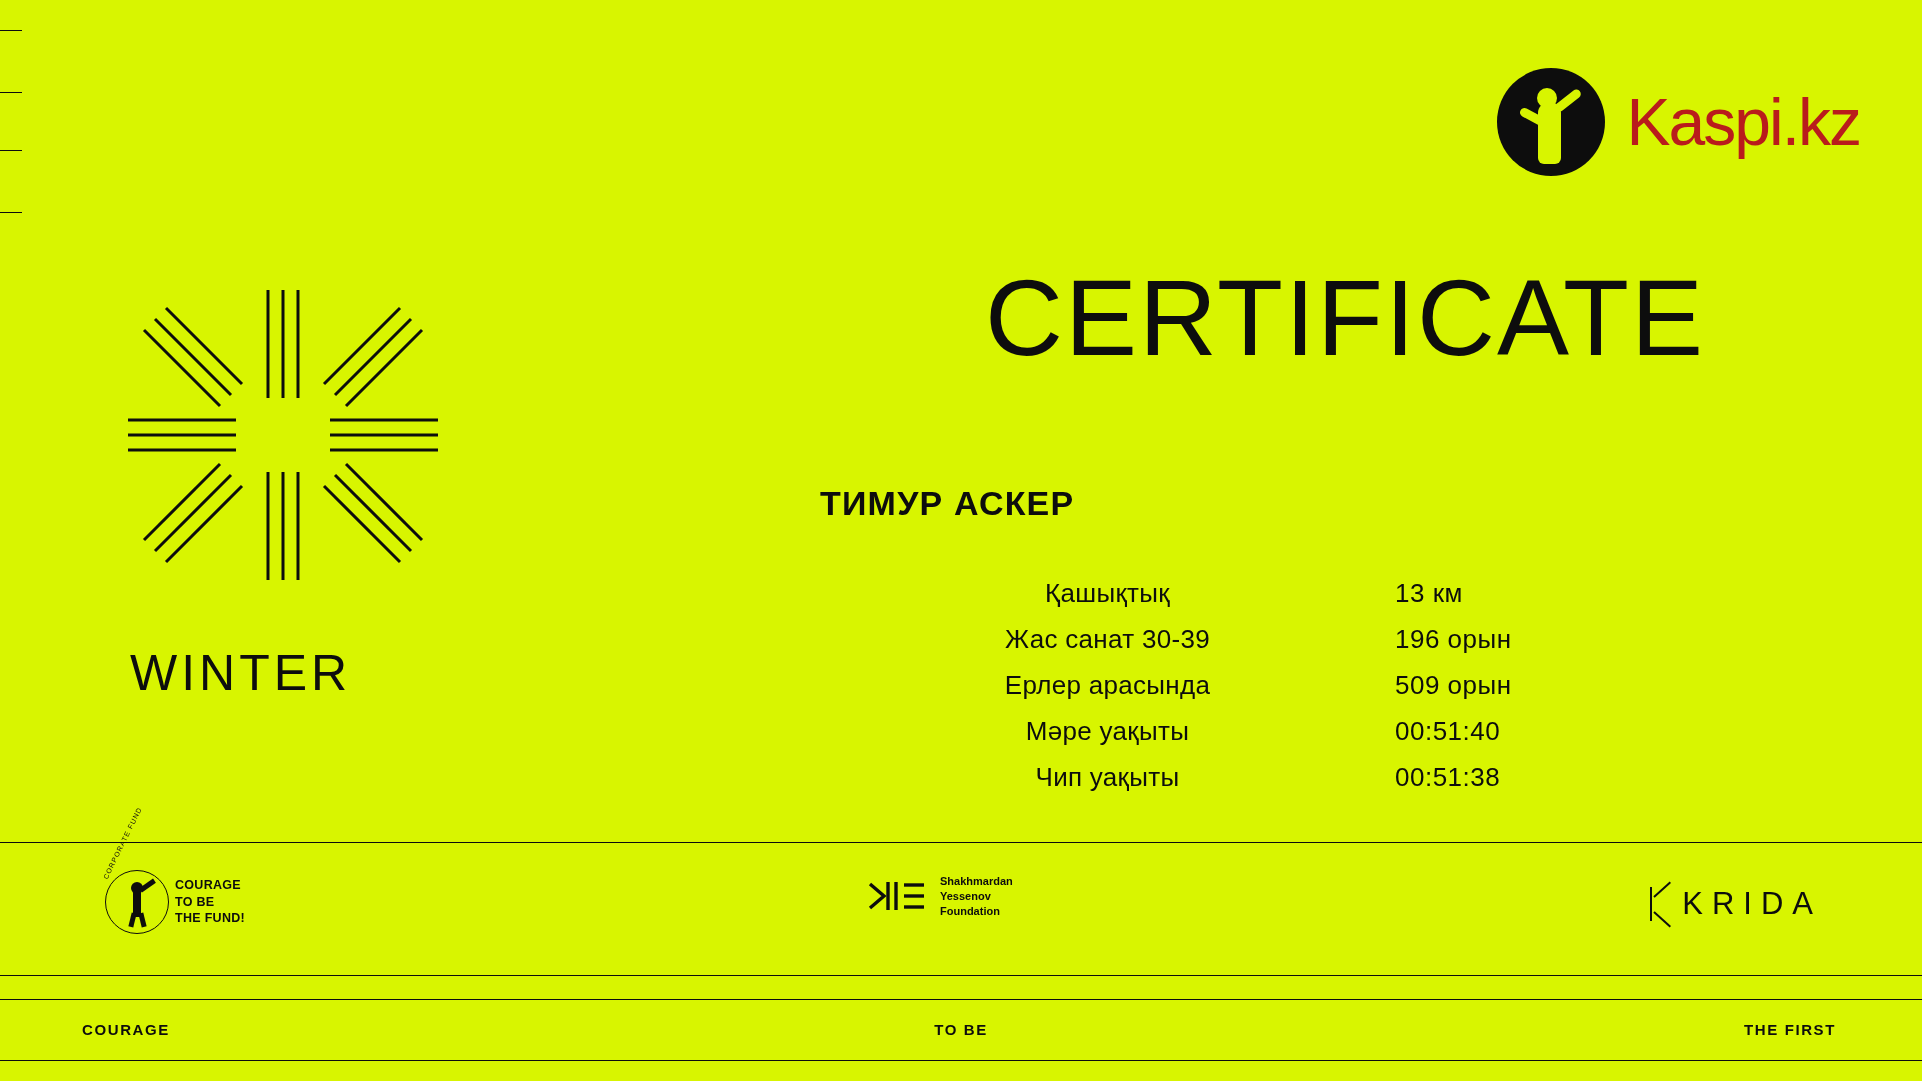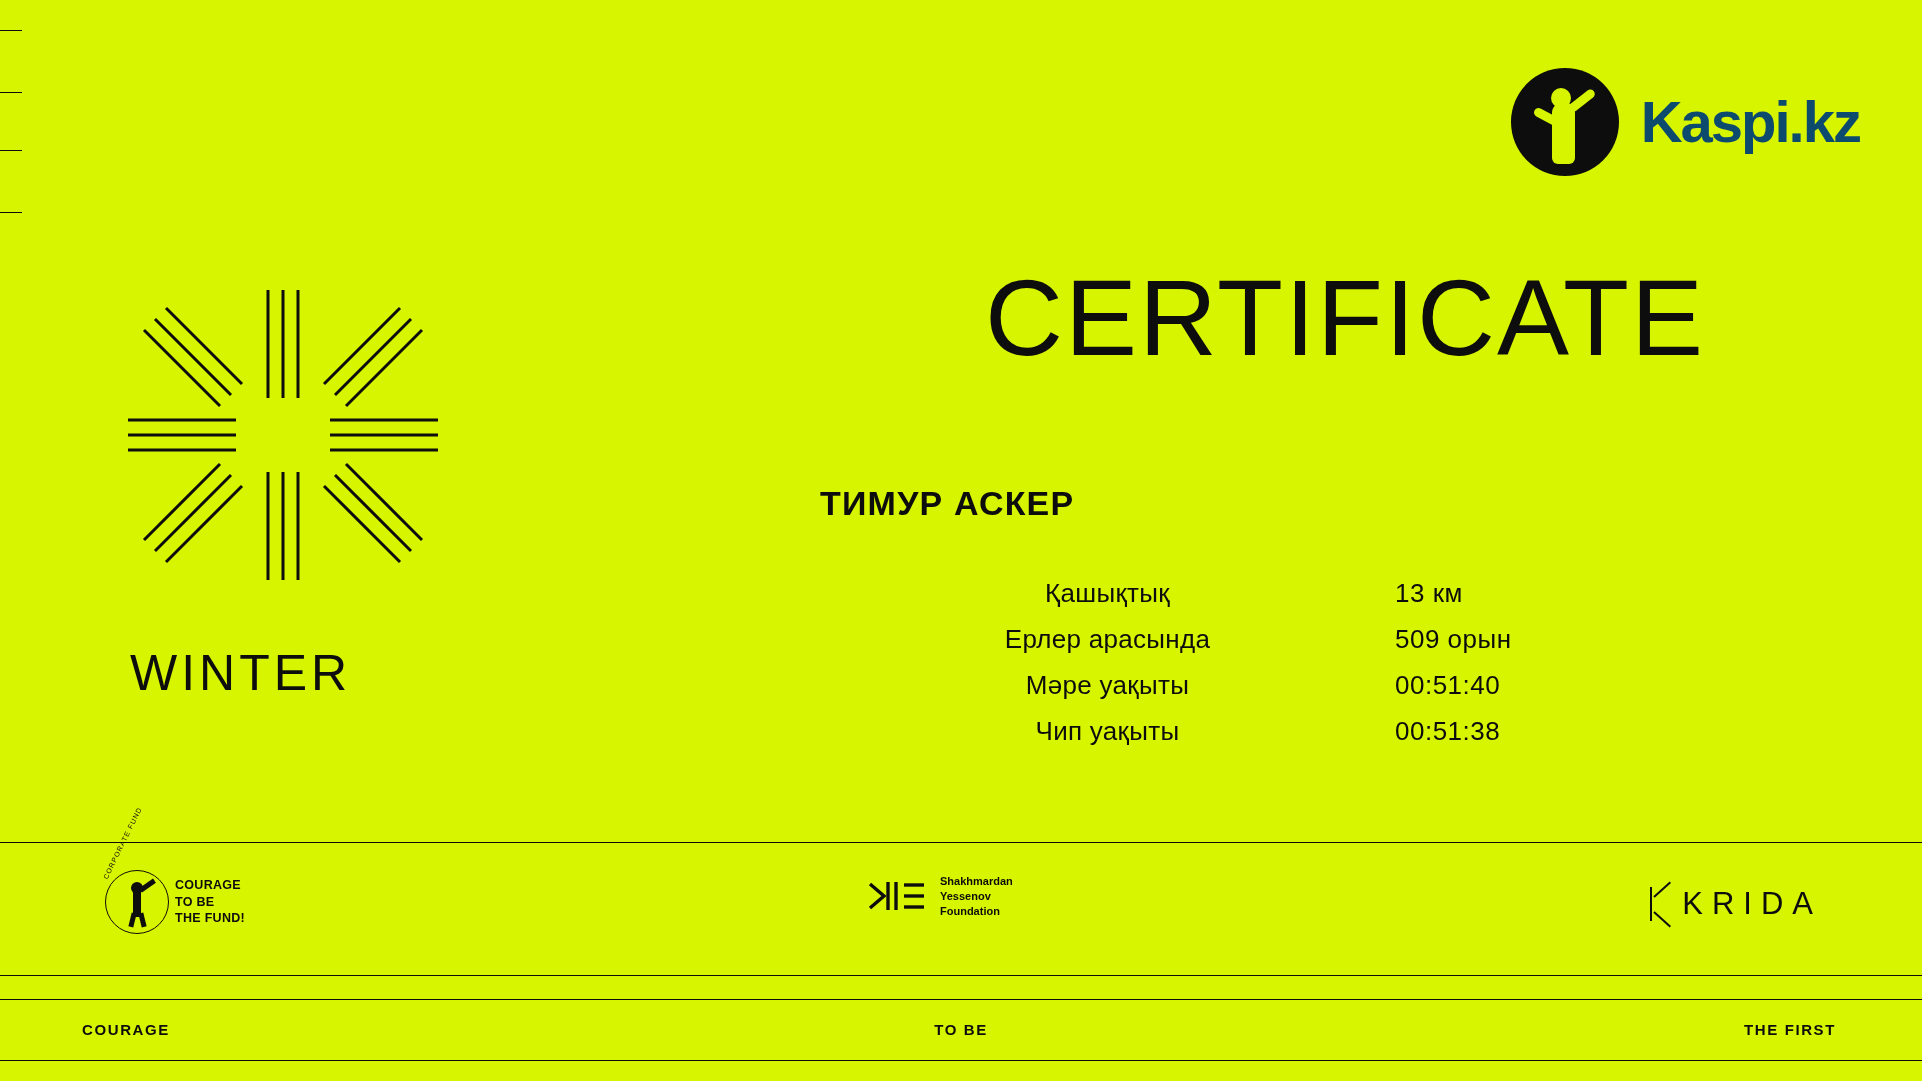--- a/index.html
+++ b/index.html
@@ -67,25 +67,25 @@
     position: absolute;
     left: 56px;
     top: 28px;
     width: 30px;
     height: 9px;
     background: #d8f500;
     transform: rotate(-38deg);
     border-radius: 5px;
   }
   .kaspi-text {
-    font-size: 58px;
-    font-weight: bold;
+    font-size: 66px;
+    font-weight: normal;
     letter-spacing: -2px;
     line-height: 1;
-    color: #0c4a6e;
+    color: #b91c1c;
   }
 
   
   .cert-title {
     position: absolute;
     left: 985px;
     top: 264px;
     font-size: 108px;
     font-weight: 400;
     letter-spacing: 2px;
@@ -341,20 +341,24 @@
   </div>
 
   <div class="cert-title">CERTIFICATE</div>
 
   <div class="athlete-name">ТИМУР АСКЕР</div>
 
   <div class="results">
     <div class="result-row">
       <div class="result-label">Қашықтық</div>
       <div class="result-value">13 км</div>
+    </div>
+    <div class="result-row">
+      <div class="result-label">Жас санат 30-39</div>
+      <div class="result-value">196 орын</div>
     </div>
     <div class="result-row">
       <div class="result-label">Ерлер арасында</div>
       <div class="result-value">509 орын</div>
     </div>
     <div class="result-row">
       <div class="result-label">Мәре уақыты</div>
       <div class="result-value">00:51:40</div>
     </div>
     <div class="result-row">

